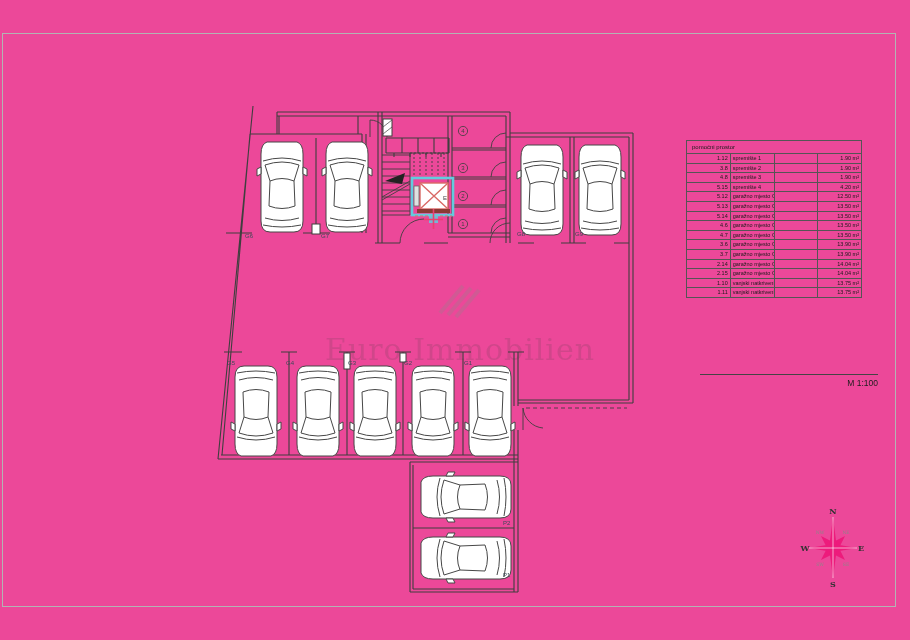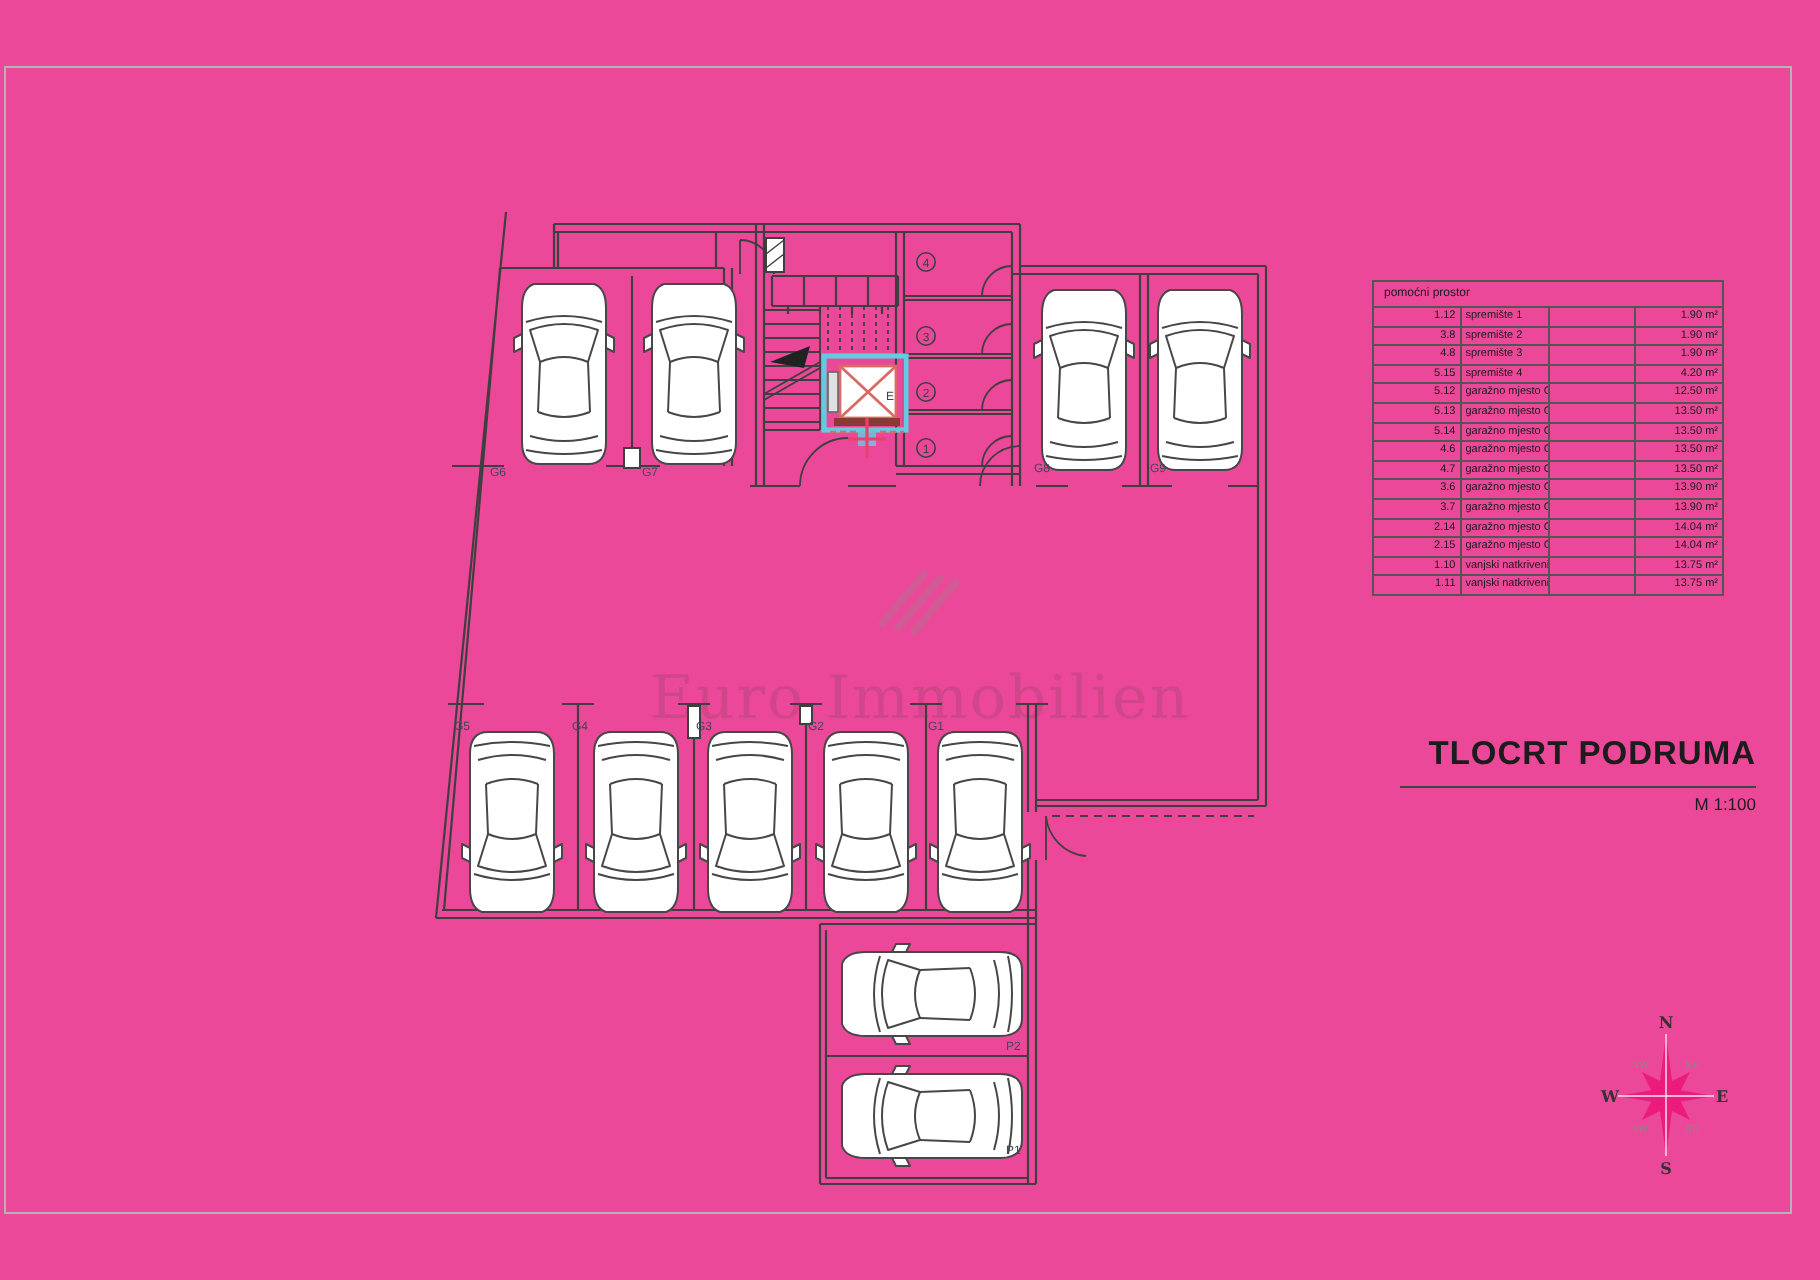--- a/index.html
+++ b/index.html
@@ -276,17 +276,16 @@
             <td class="c-id">1.11</td>
             <td class="c-name">vanjski natkriveni p. -P2</td>
             <td class="c-gap"></td>
             <td class="c-area">13.75 m²</td>
           </tr>
     </tbody>
       </table>
   </div>
 
   <div id="title-block">
-    <div class="t">TLOCRT PODRUMA</div>
     <div class="rule"></div>
     <div class="s">M 1:100</div>
   </div>
 </div>
 
 </body></html>

